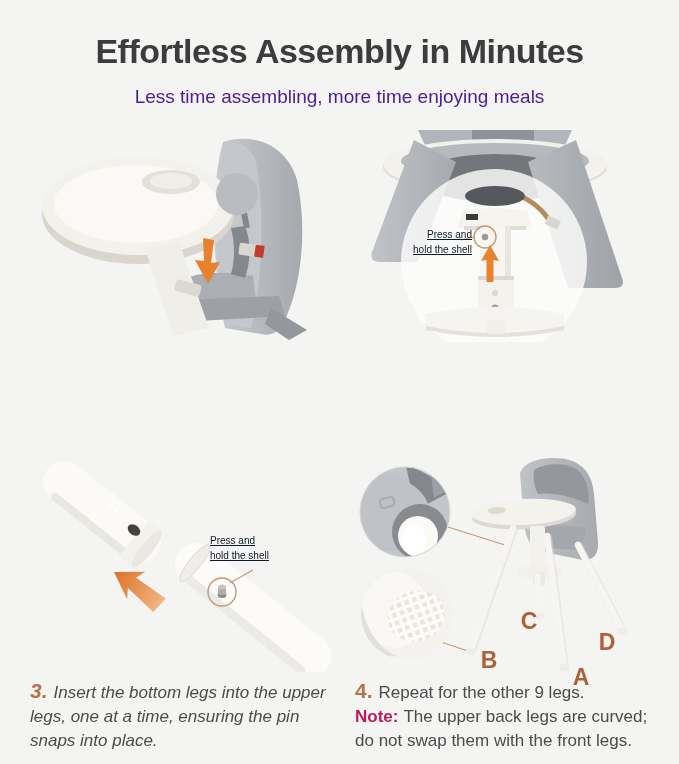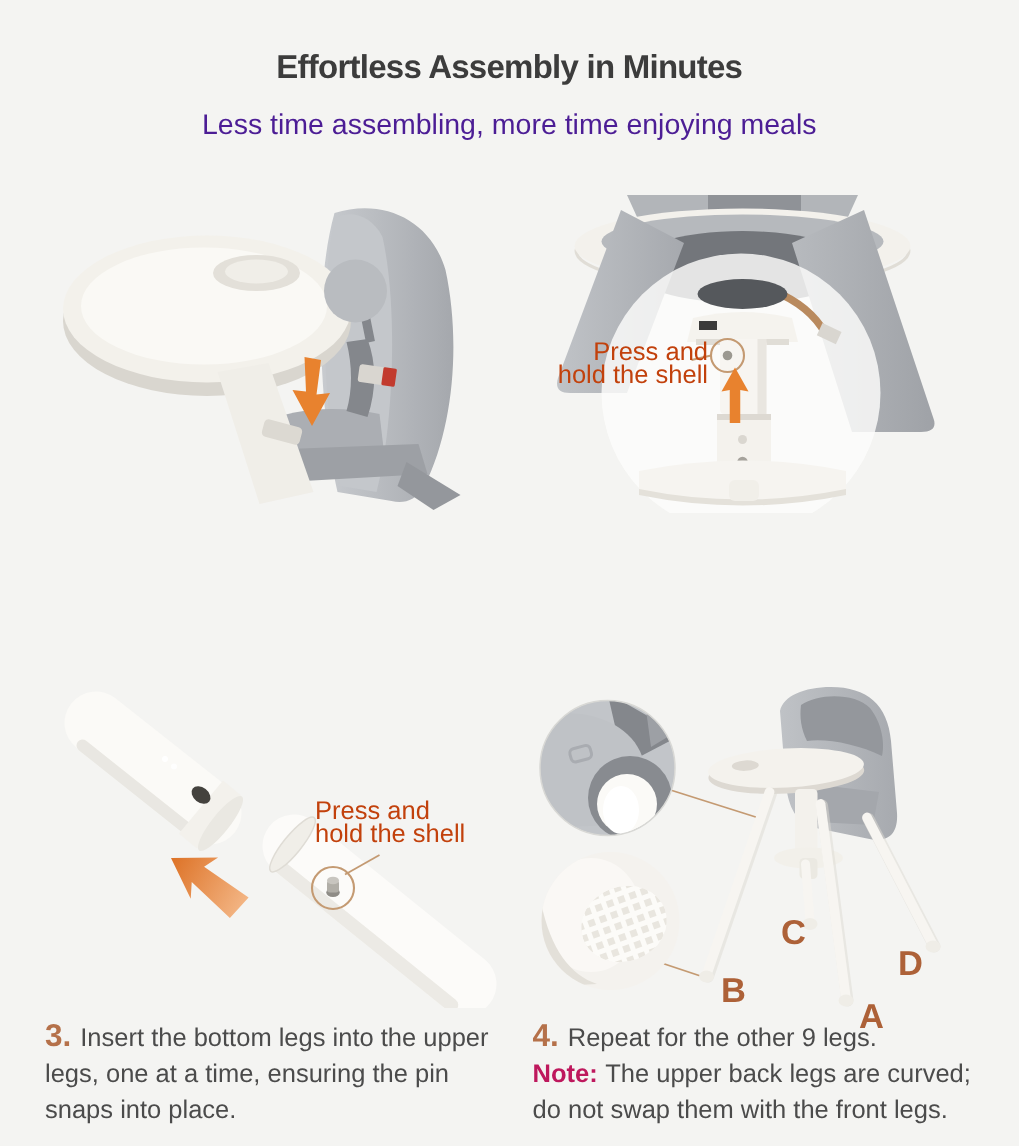--- a/index.html
+++ b/index.html
@@ -5,39 +5,39 @@
   html,body{margin:0;padding:0;}
   .canvas{
     position:relative;
     width:679px;height:764px;
     background:var(--background,#f4f4f2);
     font-family:"Liberation Sans",sans-serif;
     overflow:hidden;
   }
   .header{position:absolute;top:32px;left:0;width:100%;text-align:center;}
   .title{
-    font-size:22px;font-weight:bold;color:var(--title-text,#3c3c3c);
+    font-size:34px;font-weight:bold;color:var(--title-text,#3c3c3c);
     letter-spacing:-0.5px;margin:0;
   }
   .subtitle{
     margin:15px 0 0 0;font-size:19px;color:#4c1d95;font-weight:normal;
   }
   .figure{position:absolute;}
   .figure svg{display:block;width:100%;height:100%;}
   .caption{
     position:absolute;margin:0;
     font-size:17px;line-height:24px;color:var(--body-text,#4b4b4b);
   }
   .num{
     font-size:21px;font-weight:bold;color:var(--step-number,#b5714a);
     margin-right:6px;
   }
   .note-label{font-weight:bold;color:#be185d;margin-right:5px;}
   .annotation{
-    position:absolute;font-size:17px;line-height:14.5px;color:#c2410c;
+    position:absolute;font-size:10px;line-height:14.5px;color:#0f172a;text-decoration:underline;
   }
   .annotation span{display:block;}
   .ann-right{text-align:right;}
   .ann-left{text-align:left;}
   .arrow{fill:var(--arrow-orange,#e8822e);}
   .leader{stroke:var(--leader-line,#c49a72);fill:none;}
   .letter{
     fill:var(--leg-letter,#ad6138);
     font-family:"Liberation Sans",sans-serif;
     font-weight:bold;font-size:23px;
@@ -280,21 +280,21 @@
 
       <text class="letter" x="139" y="220" text-anchor="middle">B</text>
       <text class="letter" x="179" y="181" text-anchor="middle">C</text>
       <text class="letter" x="257" y="202" text-anchor="middle">D</text>
       <text class="letter" x="231" y="237" text-anchor="middle">A</text>
     </svg>
   </div>
 
 
 
-  <p class="caption" style="left:30px;top:679px;width:305px;">
+  <p class="caption" style="left:30px;top:679px;width:305px;font-style:italic;">
     <span class="num">3.</span><span>Insert the bottom legs into the upper legs, one at a time, ensuring the pin snaps into place.</span>
   </p>
 
   <p class="caption" style="left:355px;top:679px;width:312px;">
     <span class="num">4.</span><span>Repeat for the other 9 legs.</span><br>
     <span class="note-label">Note:</span><span>The upper back legs are curved; do not swap them with the front legs.</span>
   </p>
 
 </div>
 

